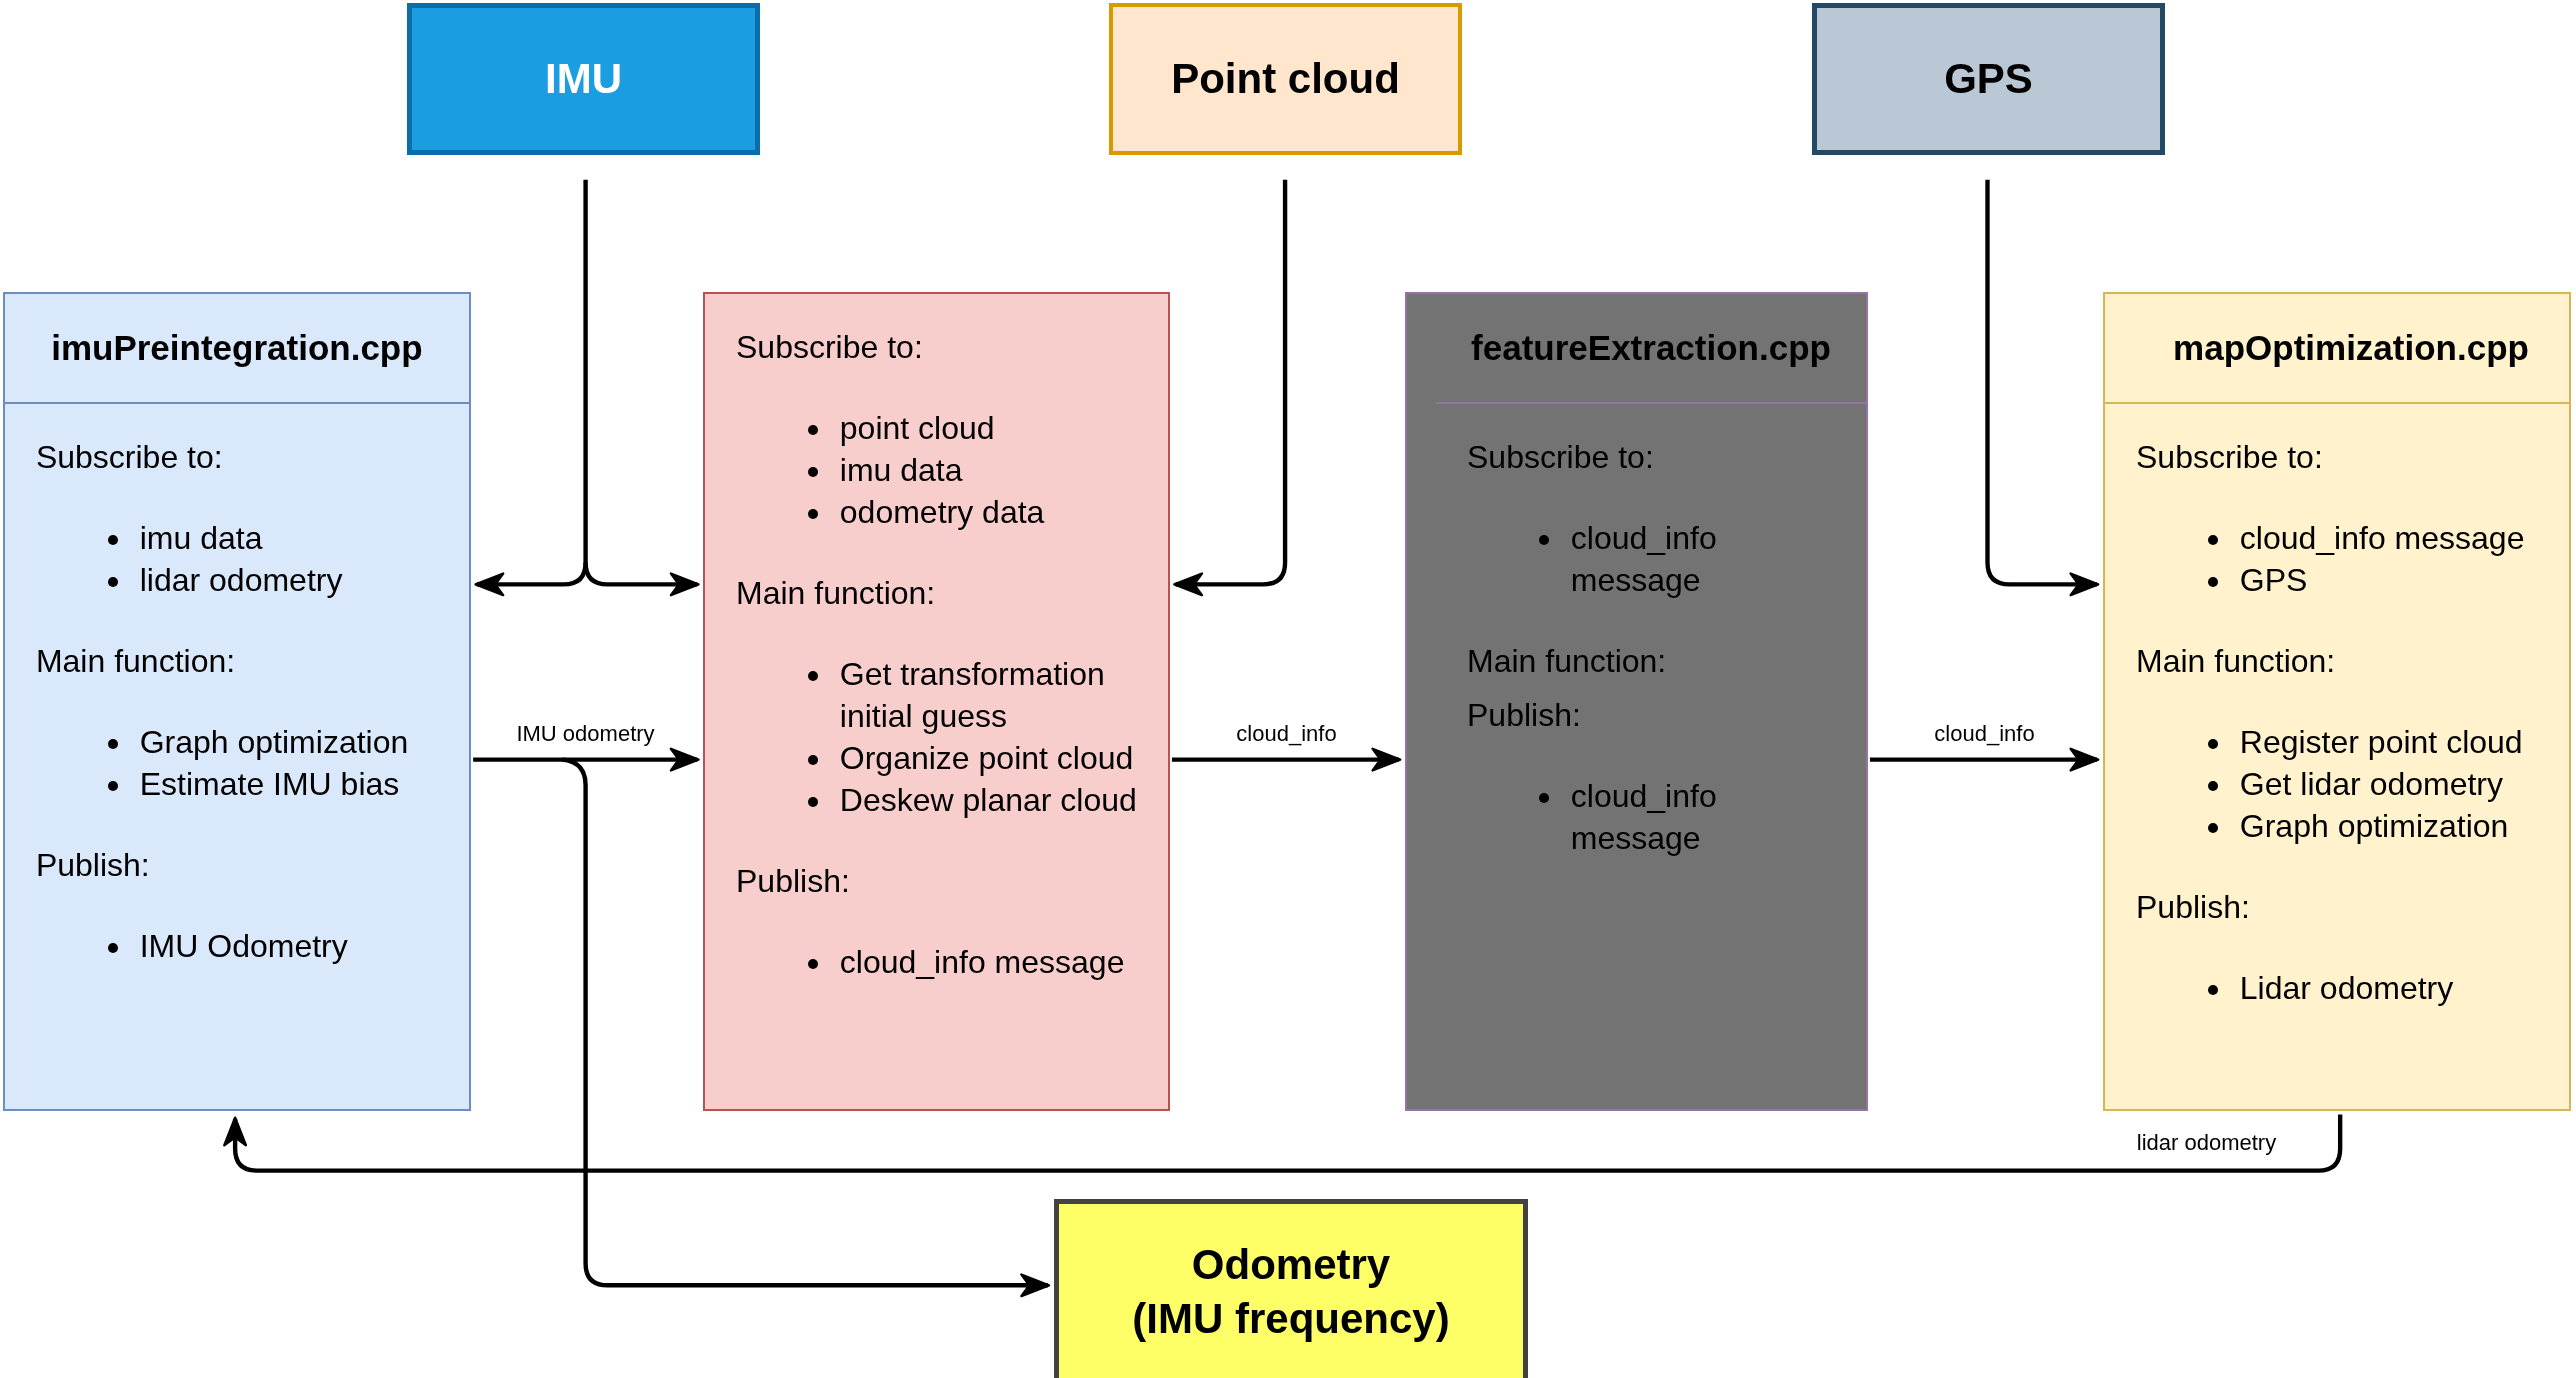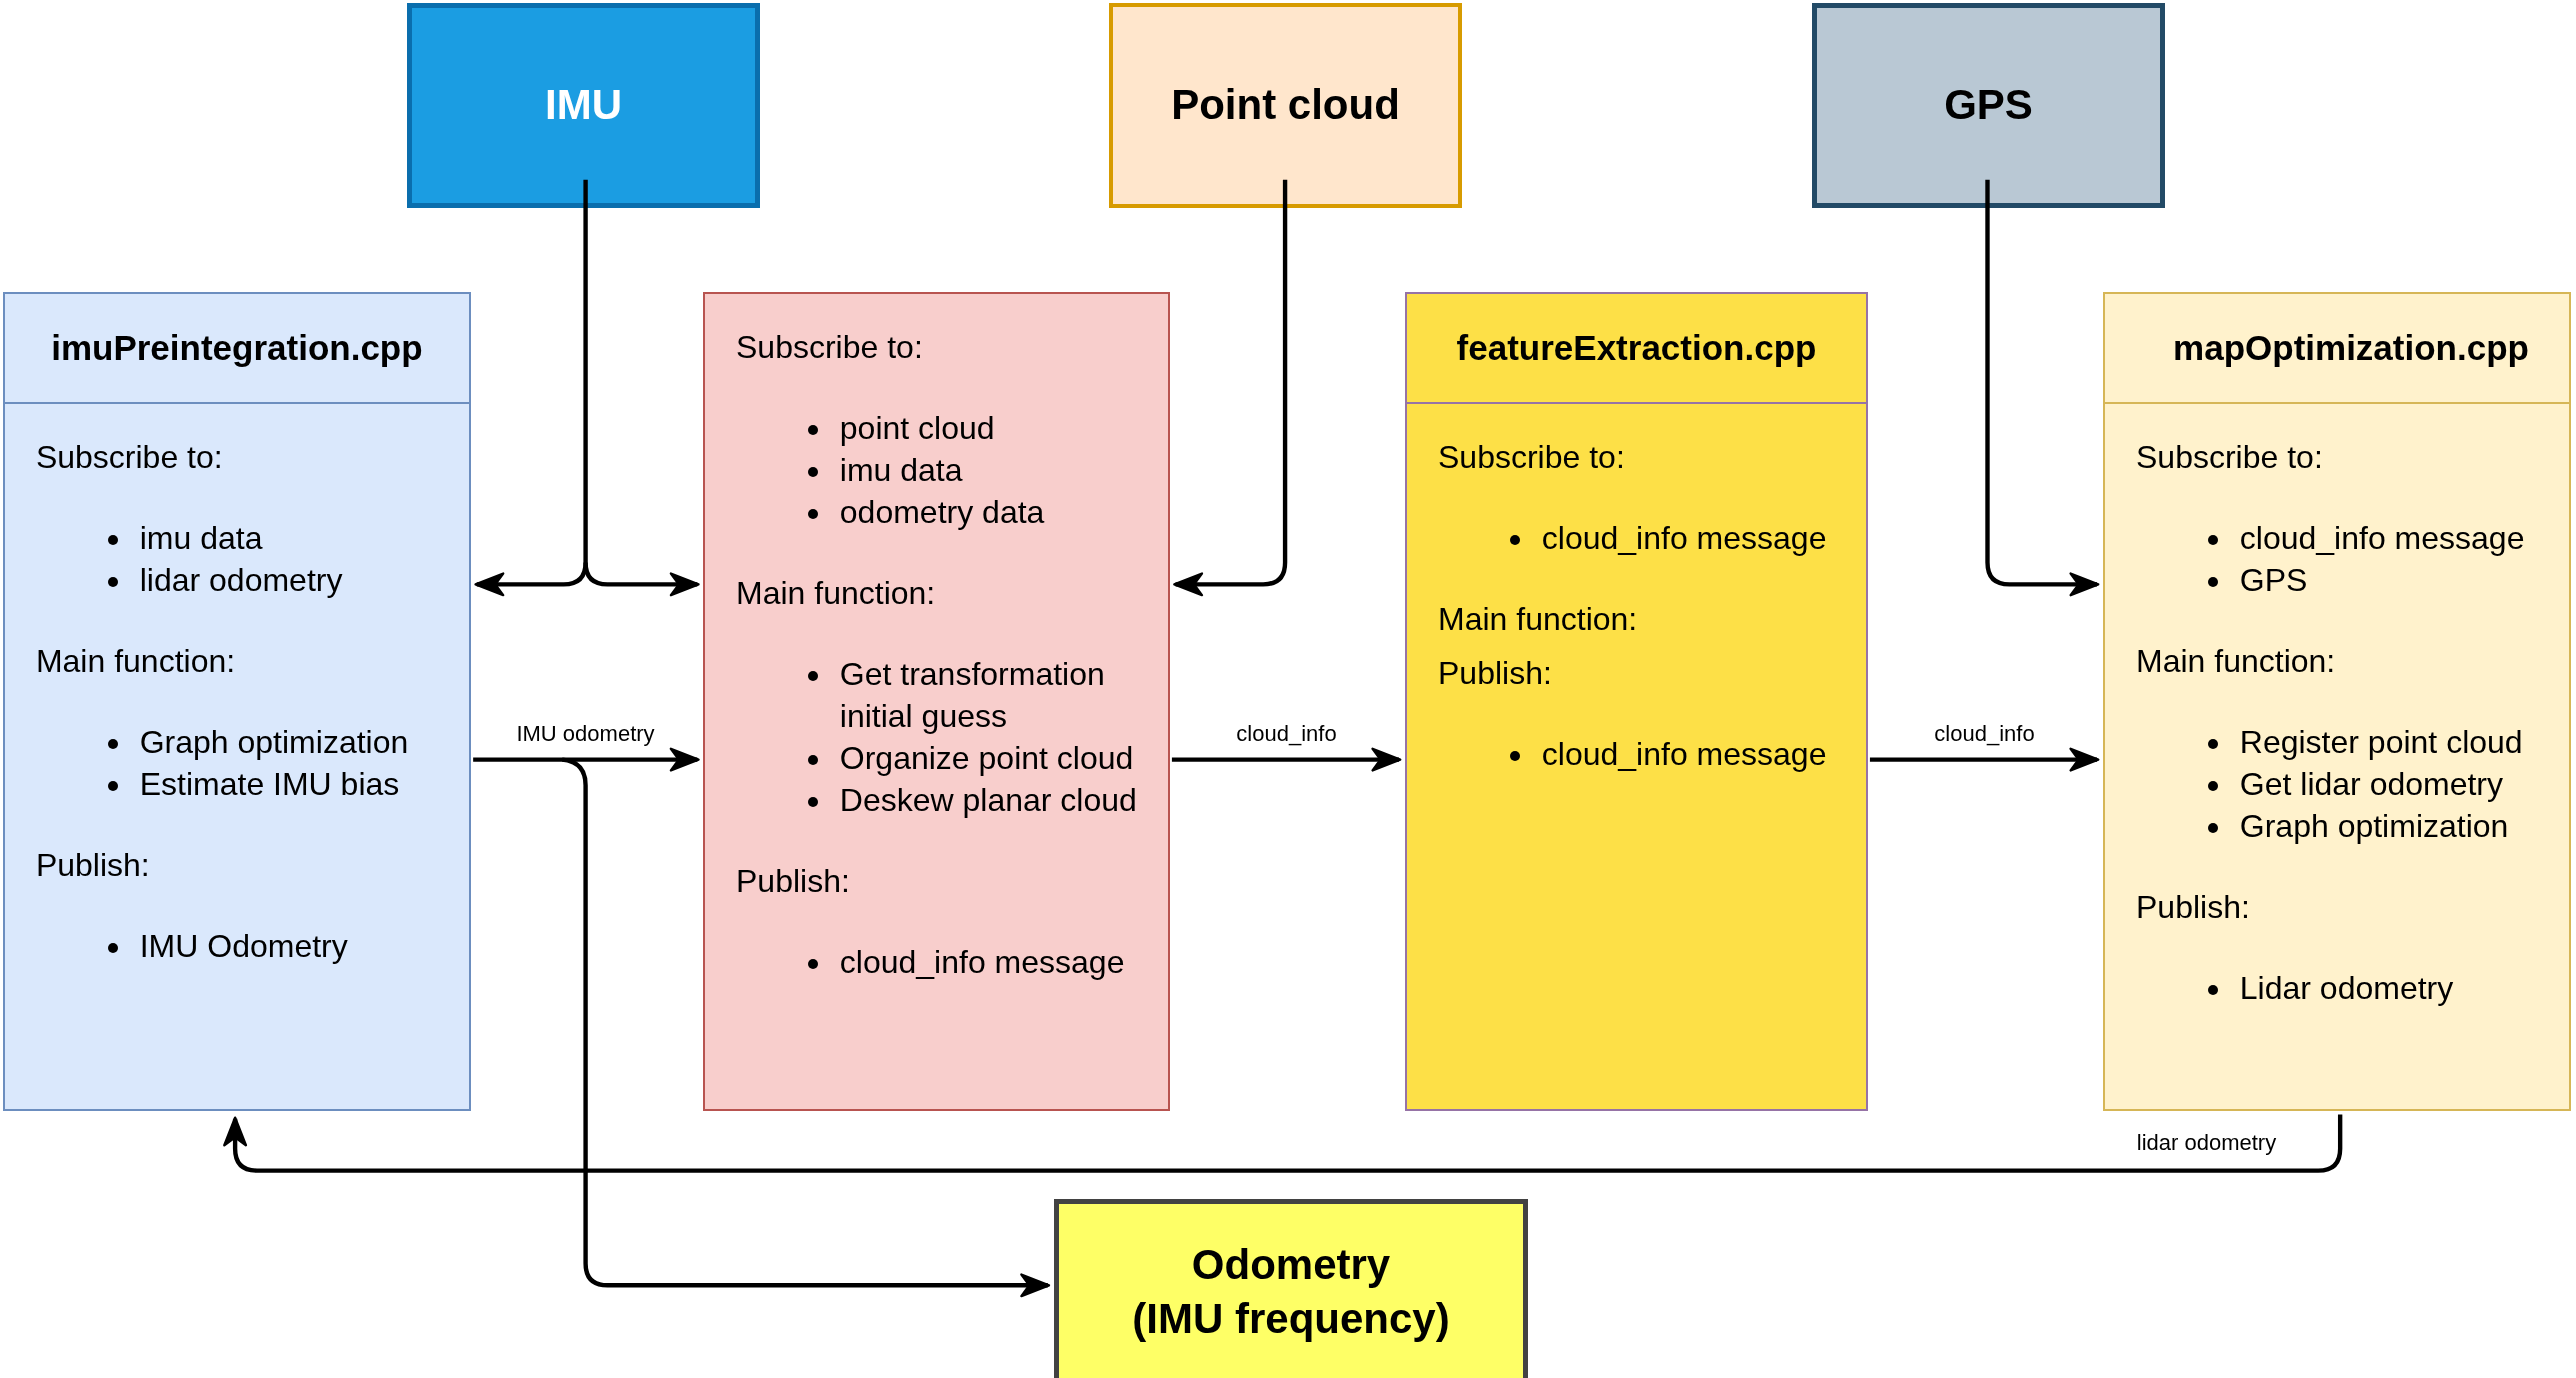--- a/index.html
+++ b/index.html
@@ -4,35 +4,35 @@
 <style>
   html,body { margin:0; padding:0; background:#ffffff; }
   .canvas {
     position:relative; width:2576px; height:1379px; background:#ffffff;
     font-family:"Liberation Sans","DejaVu Sans",sans-serif; color:#000;
     overflow:hidden;
   }
 
   
   .source-box {
-    position:absolute; top:2.9px; height:205px; width:353px;
+    position:absolute; top:2.9px; height:152px; width:353px;
     box-sizing:border-box; display:flex; align-items:center; justify-content:center;
     font-size:42px; font-weight:bold; z-index:1;
   }
   .source-imu       { left:407px;  background:#1B9DE2; border:5.1px solid #0A6EAD; color:#ffffff; }
   .source-pointcloud{ left:1109px; background:#FFE6CC; border:4.4px solid #D79B00; color:#000; }
   .source-gps       { left:1812px; background:#B9C8D4; border:5.1px solid #224A66; color:#000; }
 
   
   .node {
     position:absolute; top:292px; height:819px; box-sizing:border-box; z-index:1;
   }
   .node-1 { left:2.9px;    width:468px; background:#DAE8FC; border:2.9px solid #6C8EBF; }
   .node-2 { left:703px;  width:467px; background:#F8CECC; border:2.9px solid #B85450; }
-  .node-3 { left:1405px; width:463px; background:#fde047; border:2.9px solid #9673A6; }
+  .node-3 { left:1405px; width:463px; background:#737373; border:2.9px solid #9673A6;padding-left:29px; }
   .node-4 { left:2103px; width:468px; background:#FFF2CC; border:2.9px solid #D6B656; }
   .node-header {
     height:110px; display:flex; align-items:center; justify-content:center;
     font-size:35px; font-weight:bold; box-sizing:border-box;
   }
   .node-1 .node-header { border-bottom:2.9px solid #6C8EBF; }
   .node-2 .node-header { border-bottom:2.9px solid #B85450; }
   .node-3 .node-header { border-bottom:2.9px solid #9673A6; }
   .node-4 .node-header { border-bottom:2.9px solid #D6B656;padding-left:28px; }
   .node-body { padding:20.4px 14.6px 0 19px; font-size:32px; line-height:42px; }

